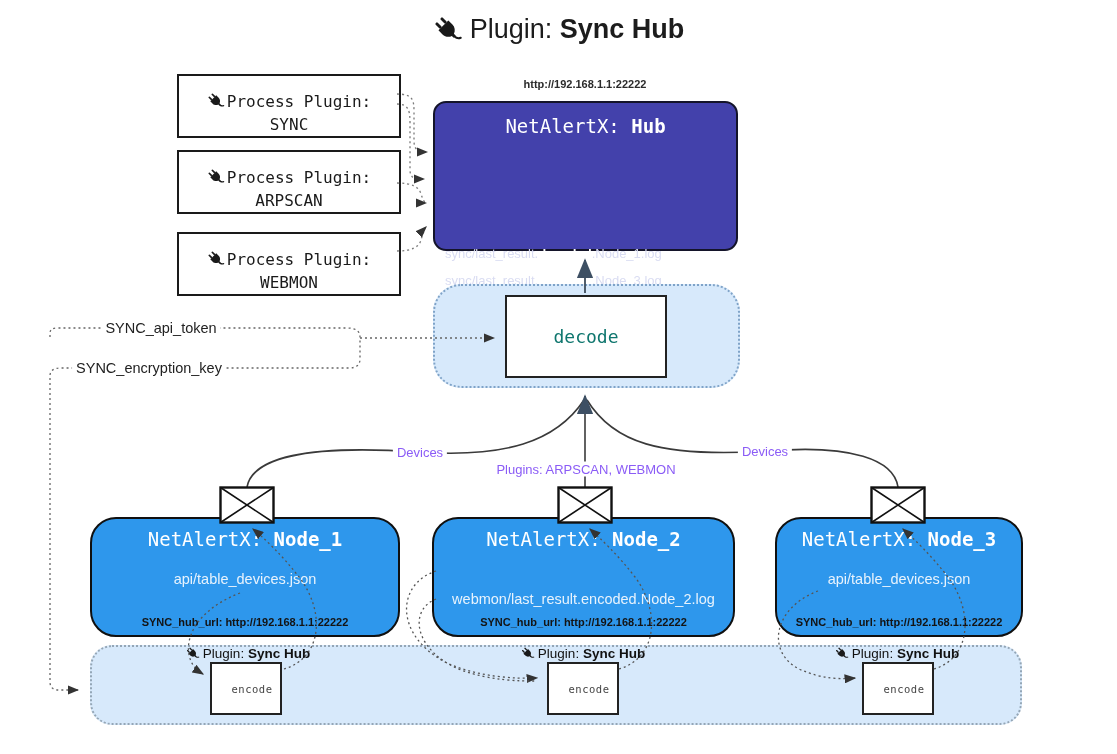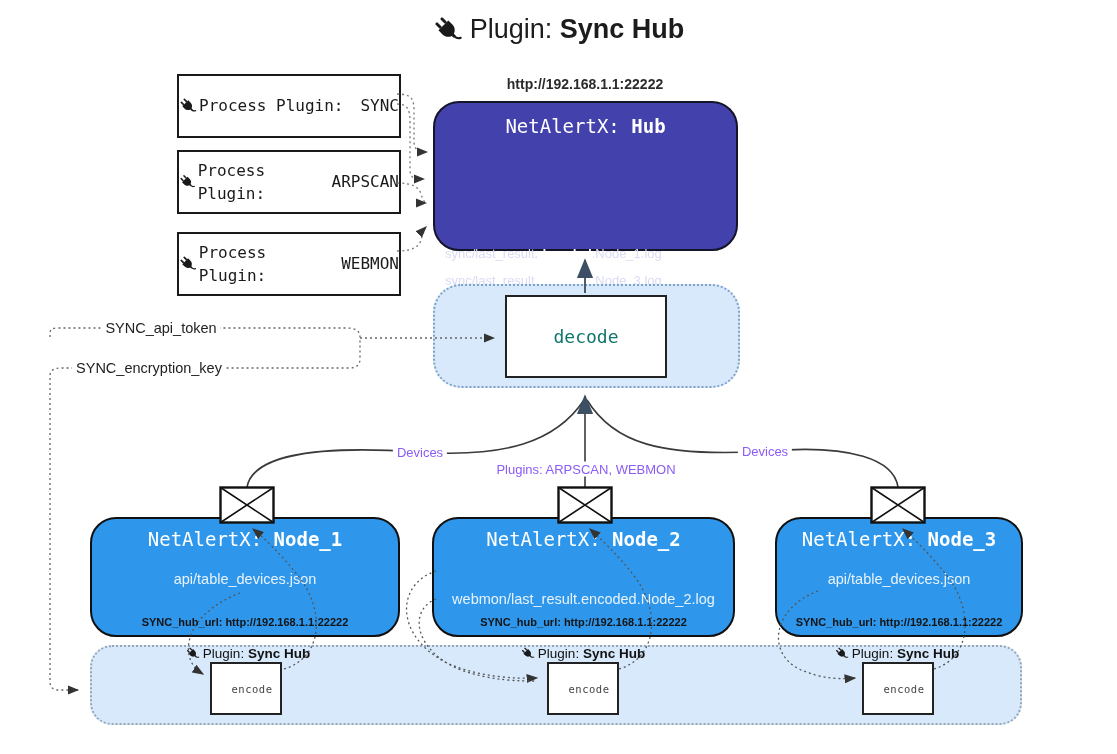--- a/index.html
+++ b/index.html
@@ -10,28 +10,28 @@
   #svg-over{z-index:4;}
 
   
   .title{position:absolute;left:0;top:14px;width:100%;display:flex;align-items:center;justify-content:center;gap:7px;z-index:2;}
   .title .t-text{font-size:27px;color:#1c1c1c;}
   .title .t-bold{font-weight:bold;}
   .plug-svg{display:inline-block;}
 
   
   .pbox{position:absolute;left:177px;width:220px;height:60px;background:#fff;border:2px solid #1a1a1a;
-        display:flex;align-items:center;justify-content:space-between;z-index:1;
+        display:flex;flex-direction:column;align-items:center;justify-content:flex-end;z-index:1;
         font-family:"DejaVu Sans Mono",monospace;font-size:16px;color:#1a1a1a;line-height:1.45;}
   .pbox .row1{display:flex;align-items:center;gap:2px;}
 
   
-  .hub-url{position:absolute;left:585px;top:84px;transform:translate(-50%,-50%);font-size:14px;font-weight:600;color:#2b2b2b;z-index:2;}
+  .hub-url{position:absolute;left:585px;top:84px;transform:translate(-50%,-50%);font-size:11px;font-weight:600;color:#2b2b2b;z-index:2;}
   .hub{position:absolute;left:433px;top:101px;width:305px;height:150px;background:#4341ab;border:2px solid #14142a;
-       border-radius:26px;z-index:1;box-sizing:border-box;}
+       border-radius:13px;z-index:1;box-sizing:border-box;}
   .hub-title{position:absolute;left:0;top:12px;width:100%;text-align:center;font-family:"DejaVu Sans Mono",monospace;
              font-size:19px;color:#ffffff;}
   .hub-title b{font-weight:bold;}
   .hub-line{position:absolute;left:10px;width:292px;font-size:13px;color:#d9dcf2;white-space:nowrap;}
   .hub-line b{color:#fff;font-weight:bold;}
 
   
   .panel{position:absolute;left:433px;top:284px;width:307px;height:104px;background:#d7e9fb;border:2px dotted #7fa3c8;
          border-radius:28px;z-index:1;box-sizing:border-box;}
   .decode-box{position:absolute;left:505px;top:295px;width:162px;height:83px;background:#fff;border:2px solid #222;

